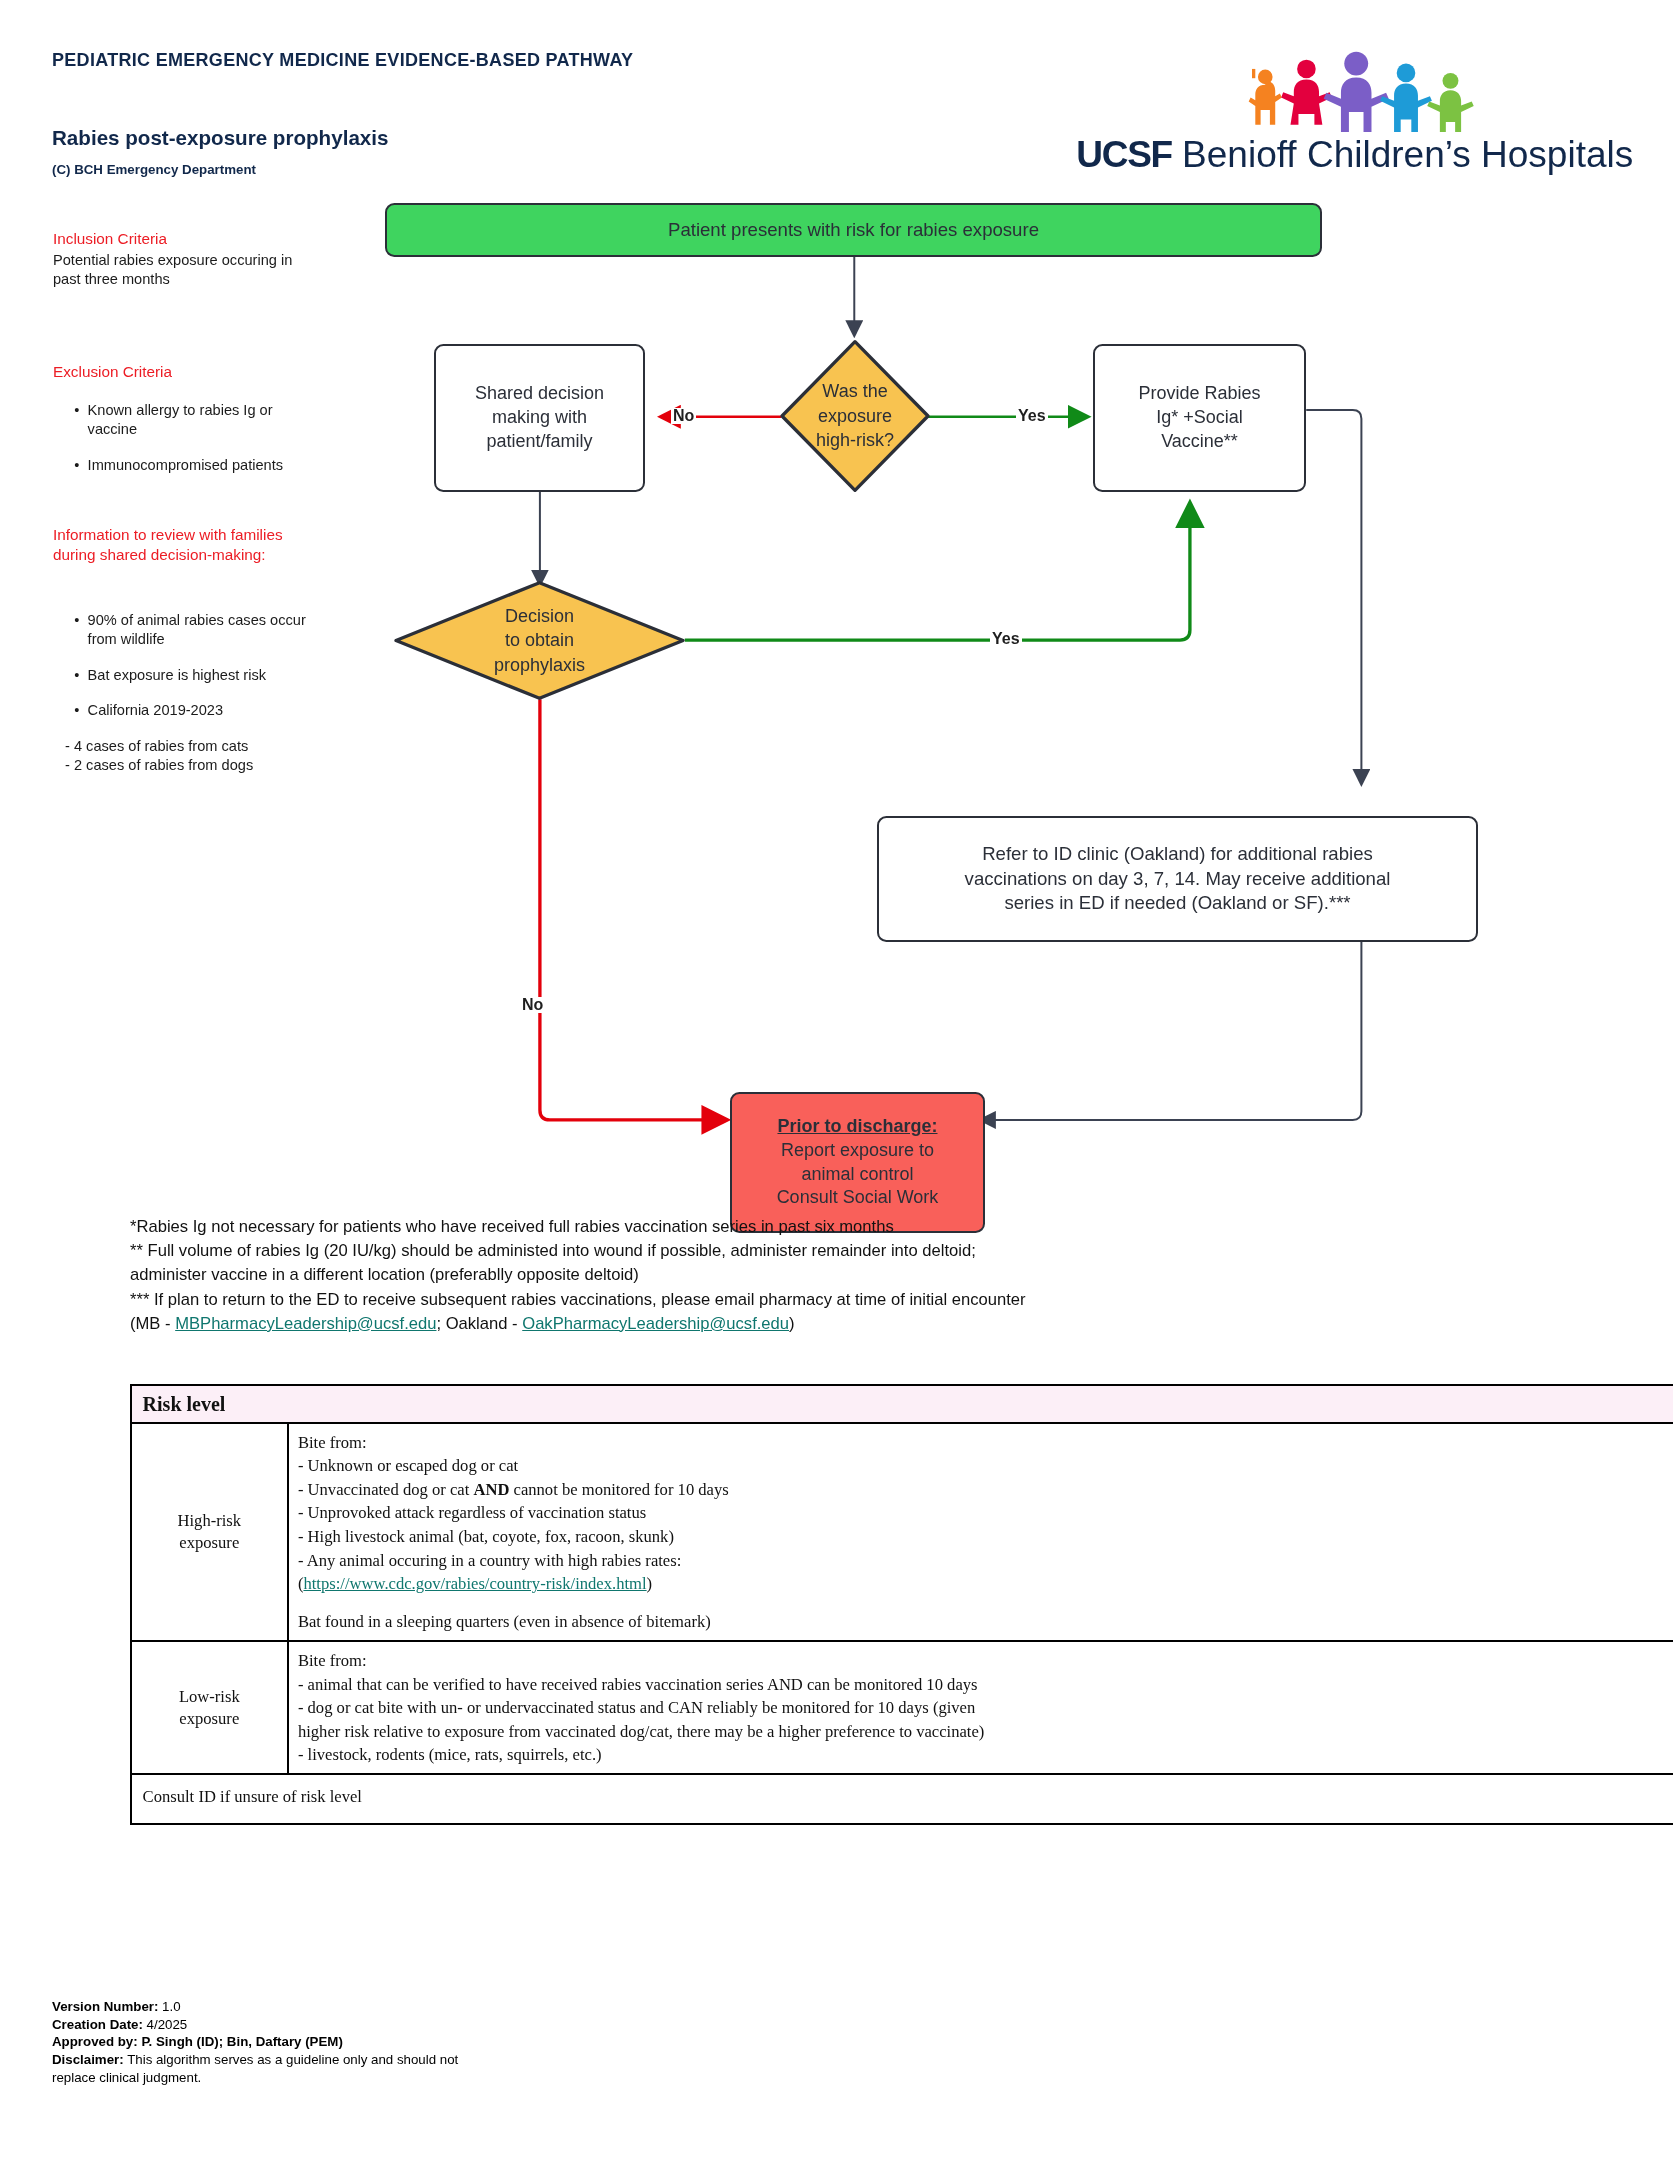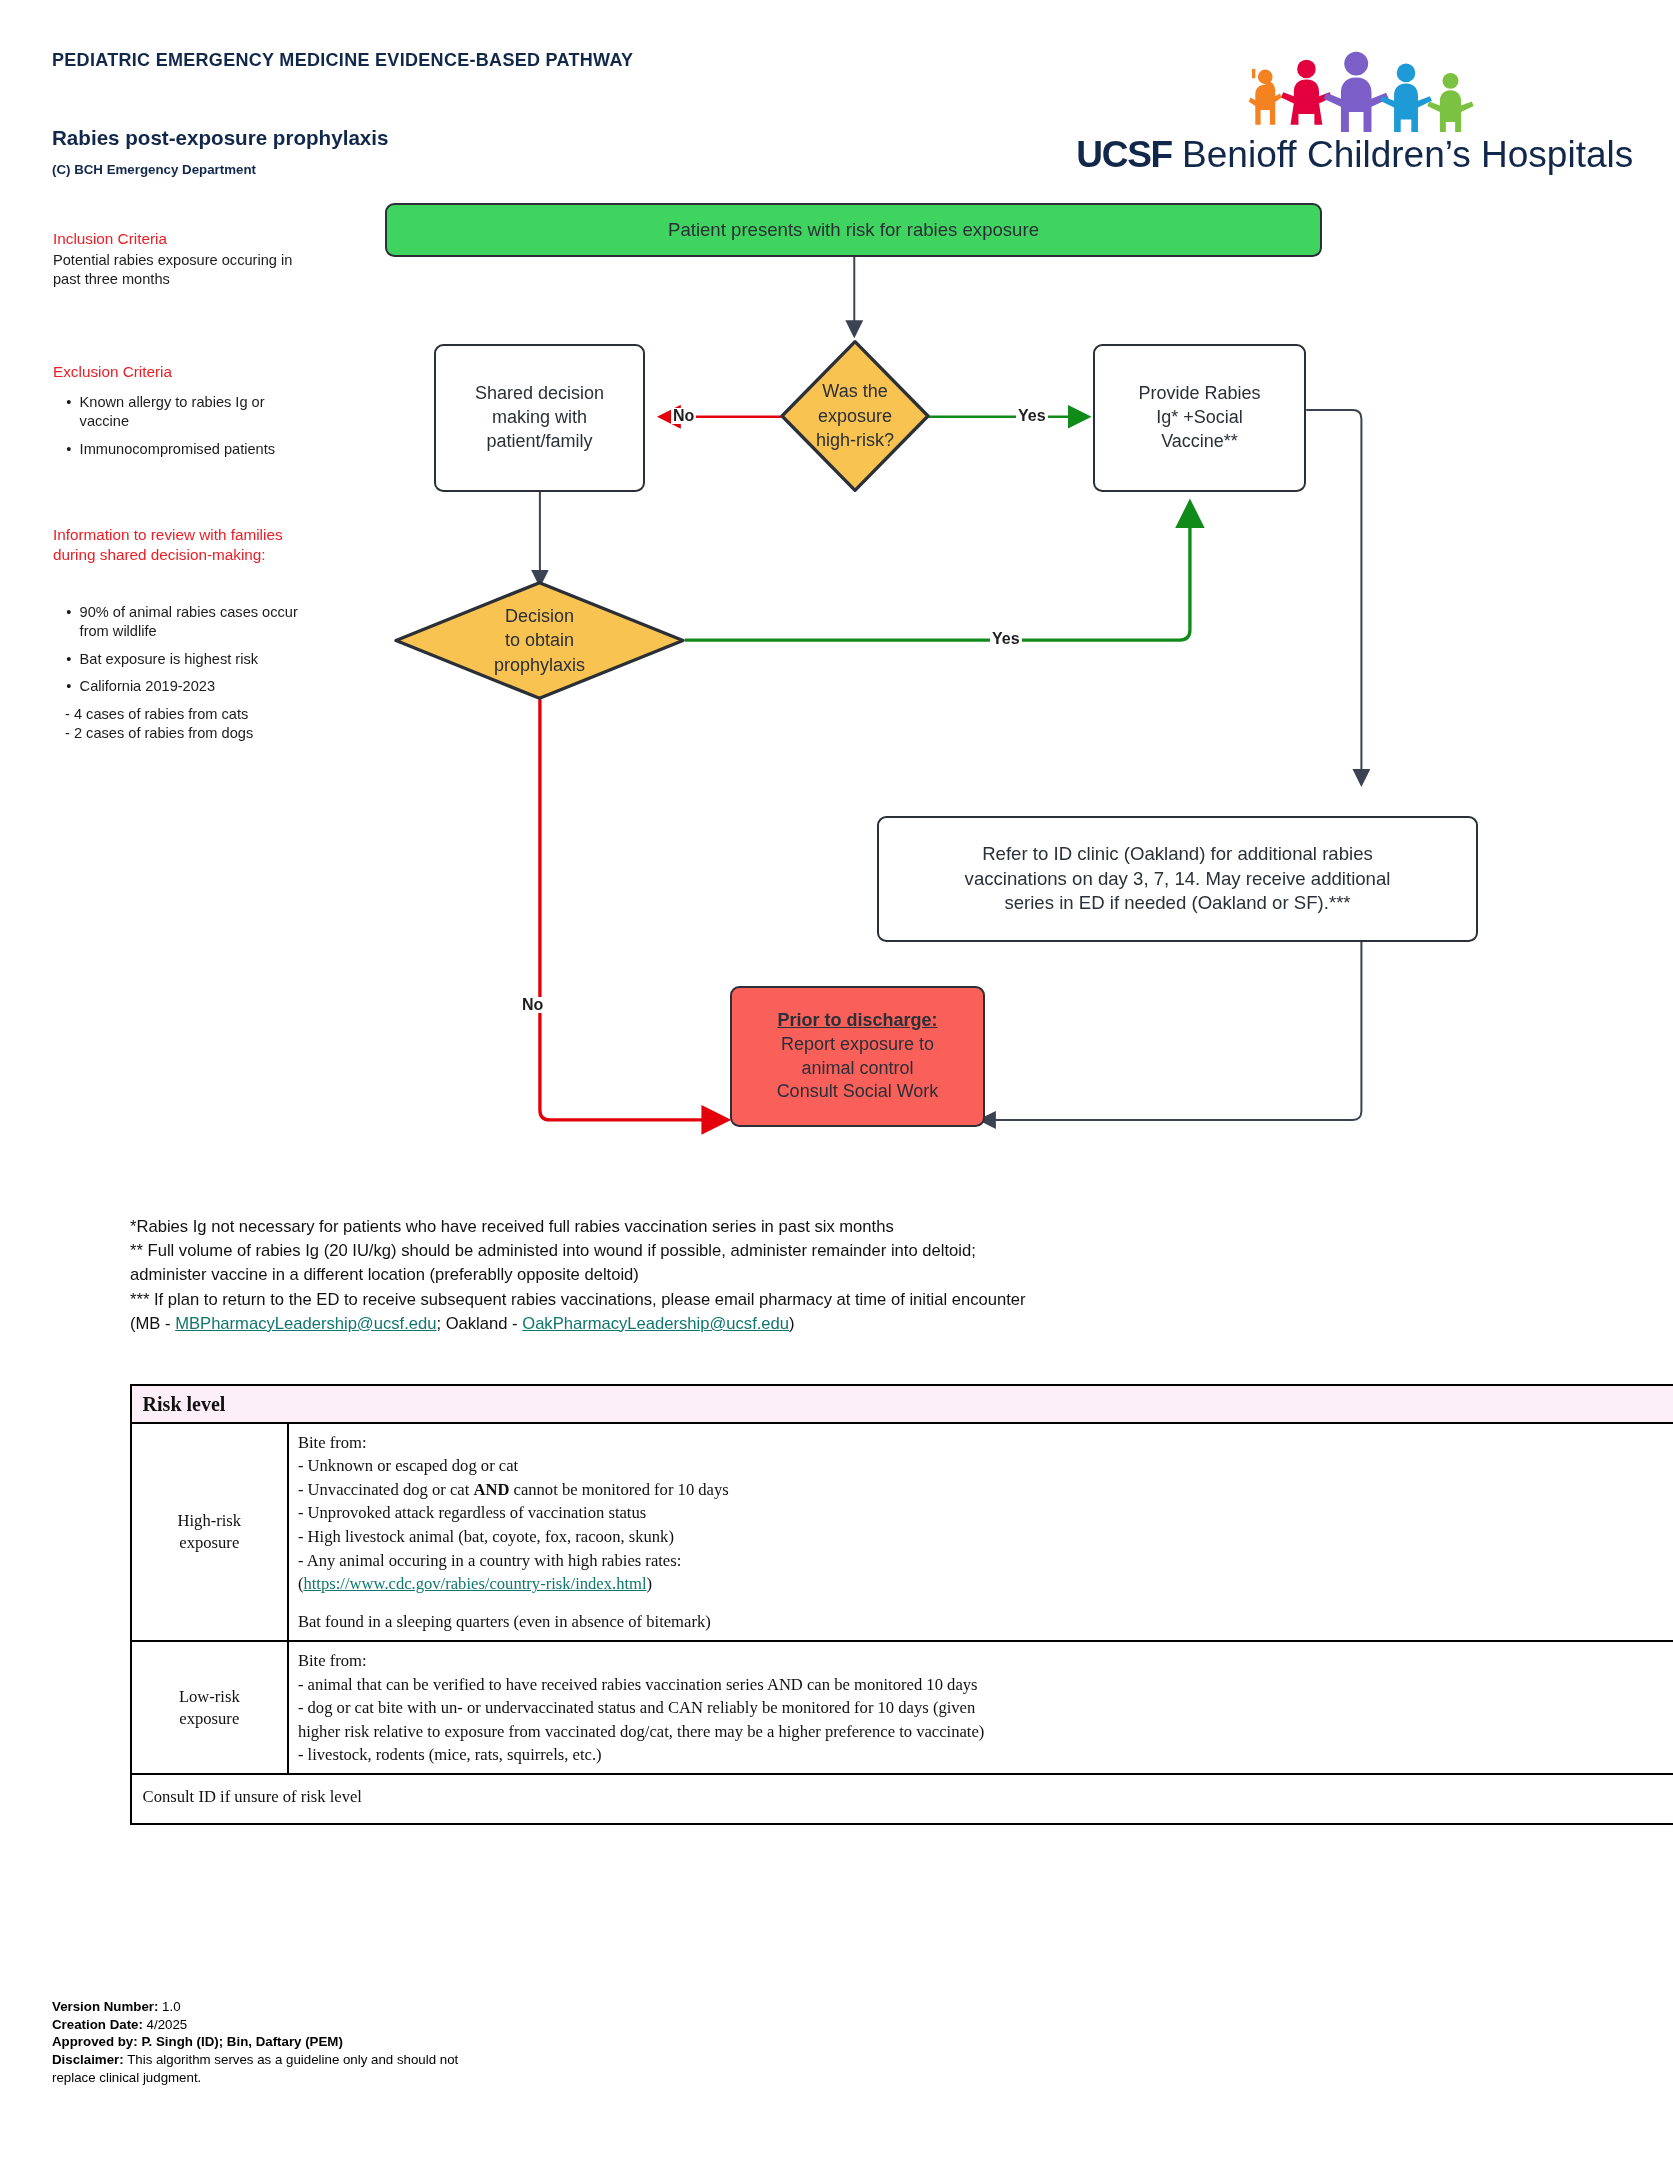--- a/index.html
+++ b/index.html
@@ -39,21 +39,21 @@
   
   .side-h{
     position:absolute; left:53px; font-weight:normal; font-size:15.3px;
     color:#EC1C24; line-height:1.28; width:266px;
   }
   .side-b{
     position:absolute; left:53px; font-size:14.6px; color:#1b1b1b;
     line-height:1.33; width:269px;
   }
   .side-b ul{margin:0; padding-left:18.6px; list-style:none;}
-  .side-b li{position:relative; margin:8px;}
+  .side-b li{position:relative; margin:16px;}
   .side-b li:before{content:"•"; position:absolute; left:-13.3px;}
   .side-b .sub{padding-left:12px;}
 
   
   #flow{position:absolute; left:0; top:0; width:1674px; height:1203px;}
   #flow svg{position:absolute; left:0; top:0;}
   .node{position:absolute; box-sizing:border-box; display:flex;
         align-items:center; justify-content:center; text-align:center;
         color:#2b2f38; line-height:1.32;}
   .box{border:2.7px solid #2b2f38; border-radius:9.3px; background:#fff;}
@@ -231,21 +231,21 @@
     </div>
 
     <div class="node box" style="left:877px; top:816px; width:601px; height:126px; font-size:18.6px;">
       <div>
         <div>Refer to ID clinic (Oakland) for additional rabies</div>
         <div>vaccinations on day 3, 7, 14. May receive additional</div>
         <div>series in ED if needed (Oakland or SF).***</div>
       </div>
     </div>
 
-    <div class="node box red" style="left:730px; top:986px; width:255px; height:141px; font-size:18px;">
+    <div class="node box red" style="left:730px; top:1092px; width:255px; height:141px; font-size:18px;">
       <div>
         <div style="font-weight:bold; text-decoration:underline;">Prior to discharge:</div>
         <div>Report exposure to</div>
         <div>animal control</div>
         <div>Consult Social Work</div>
       </div>
     </div>
 
     <span class="edge-label" style="left:671px; top:408px;">No</span>
     <span class="edge-label" style="left:1016px; top:408px;">Yes</span>

